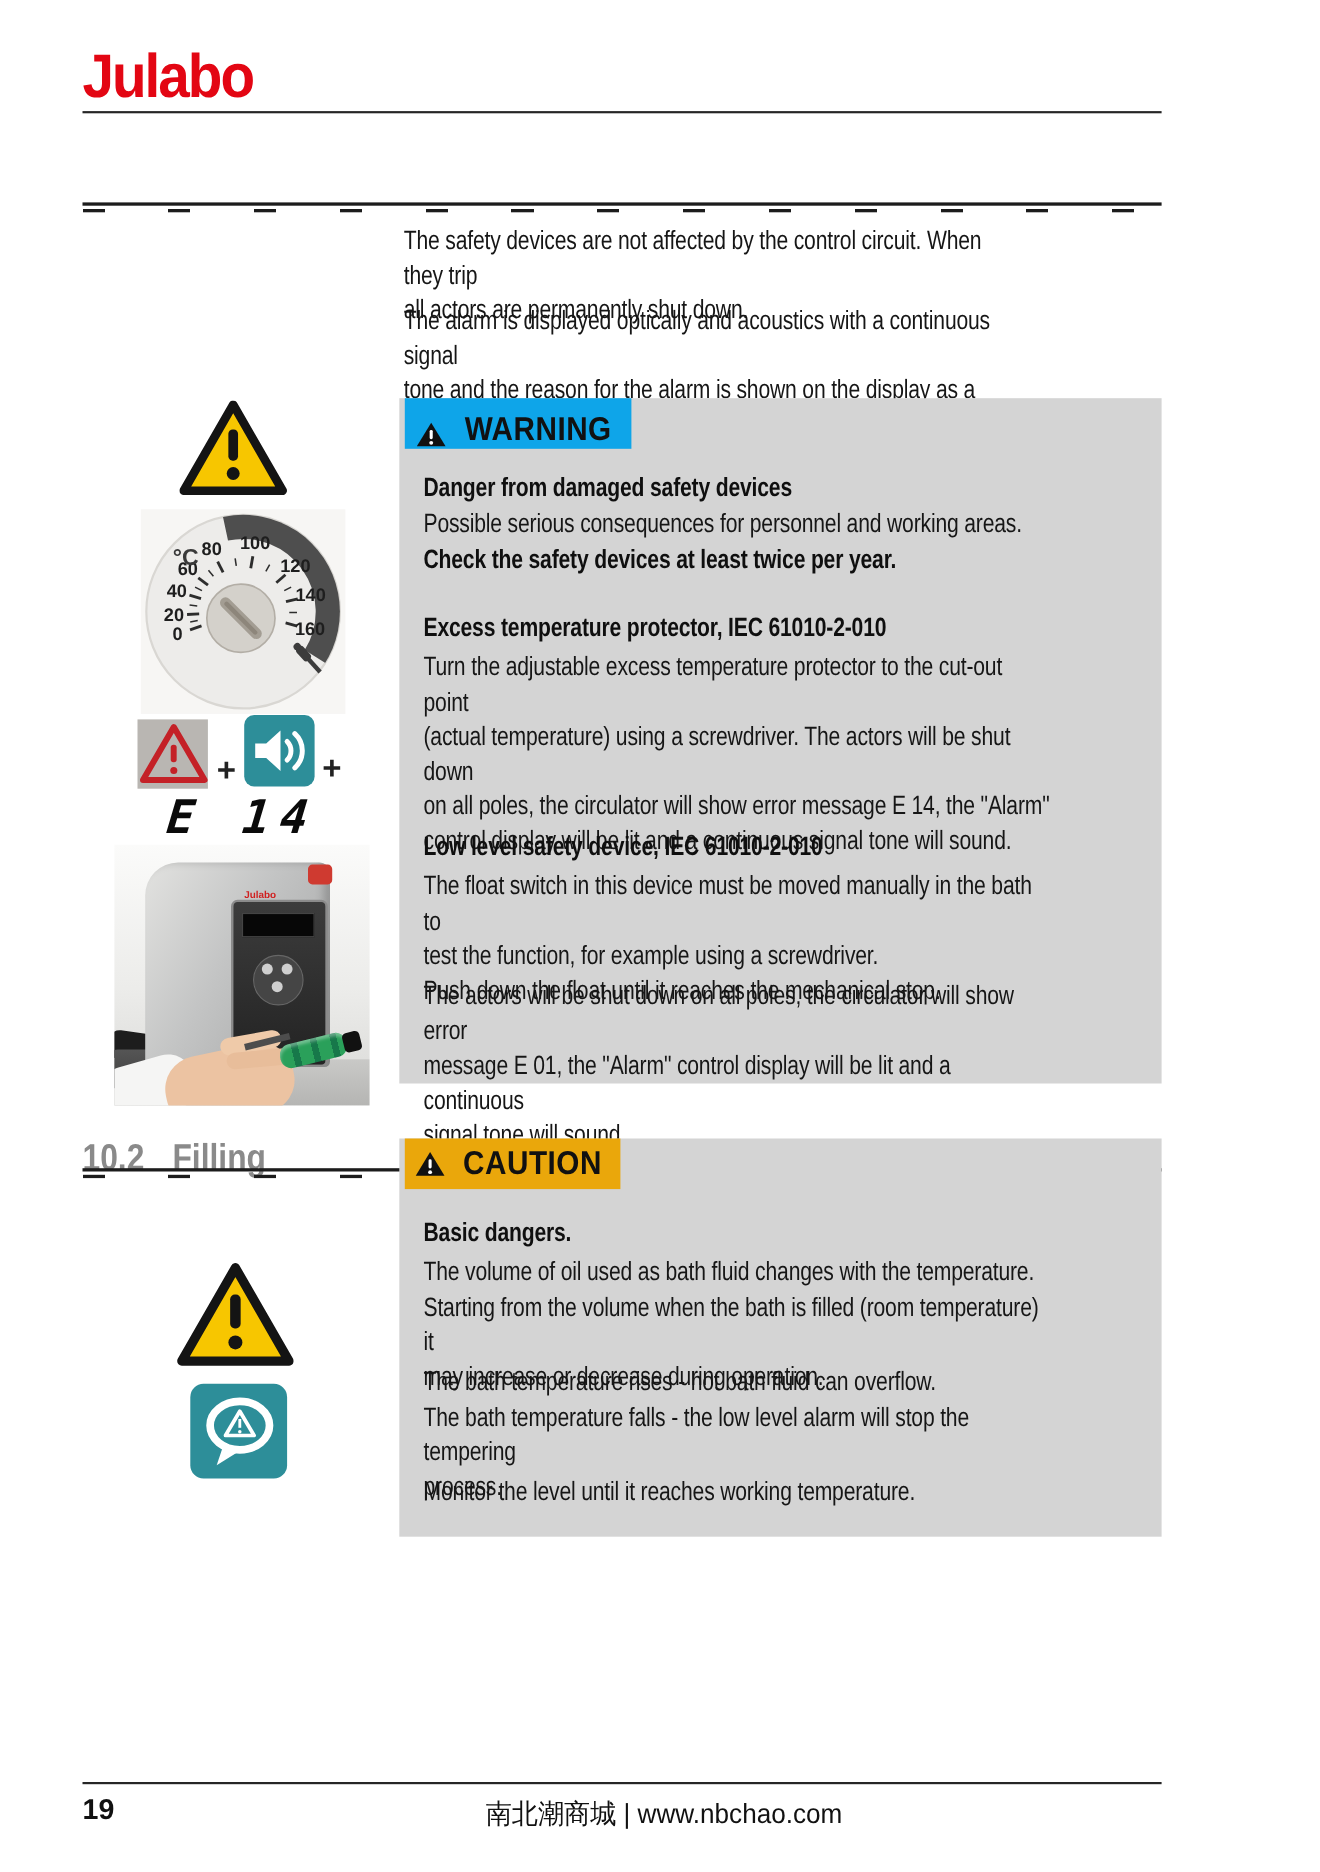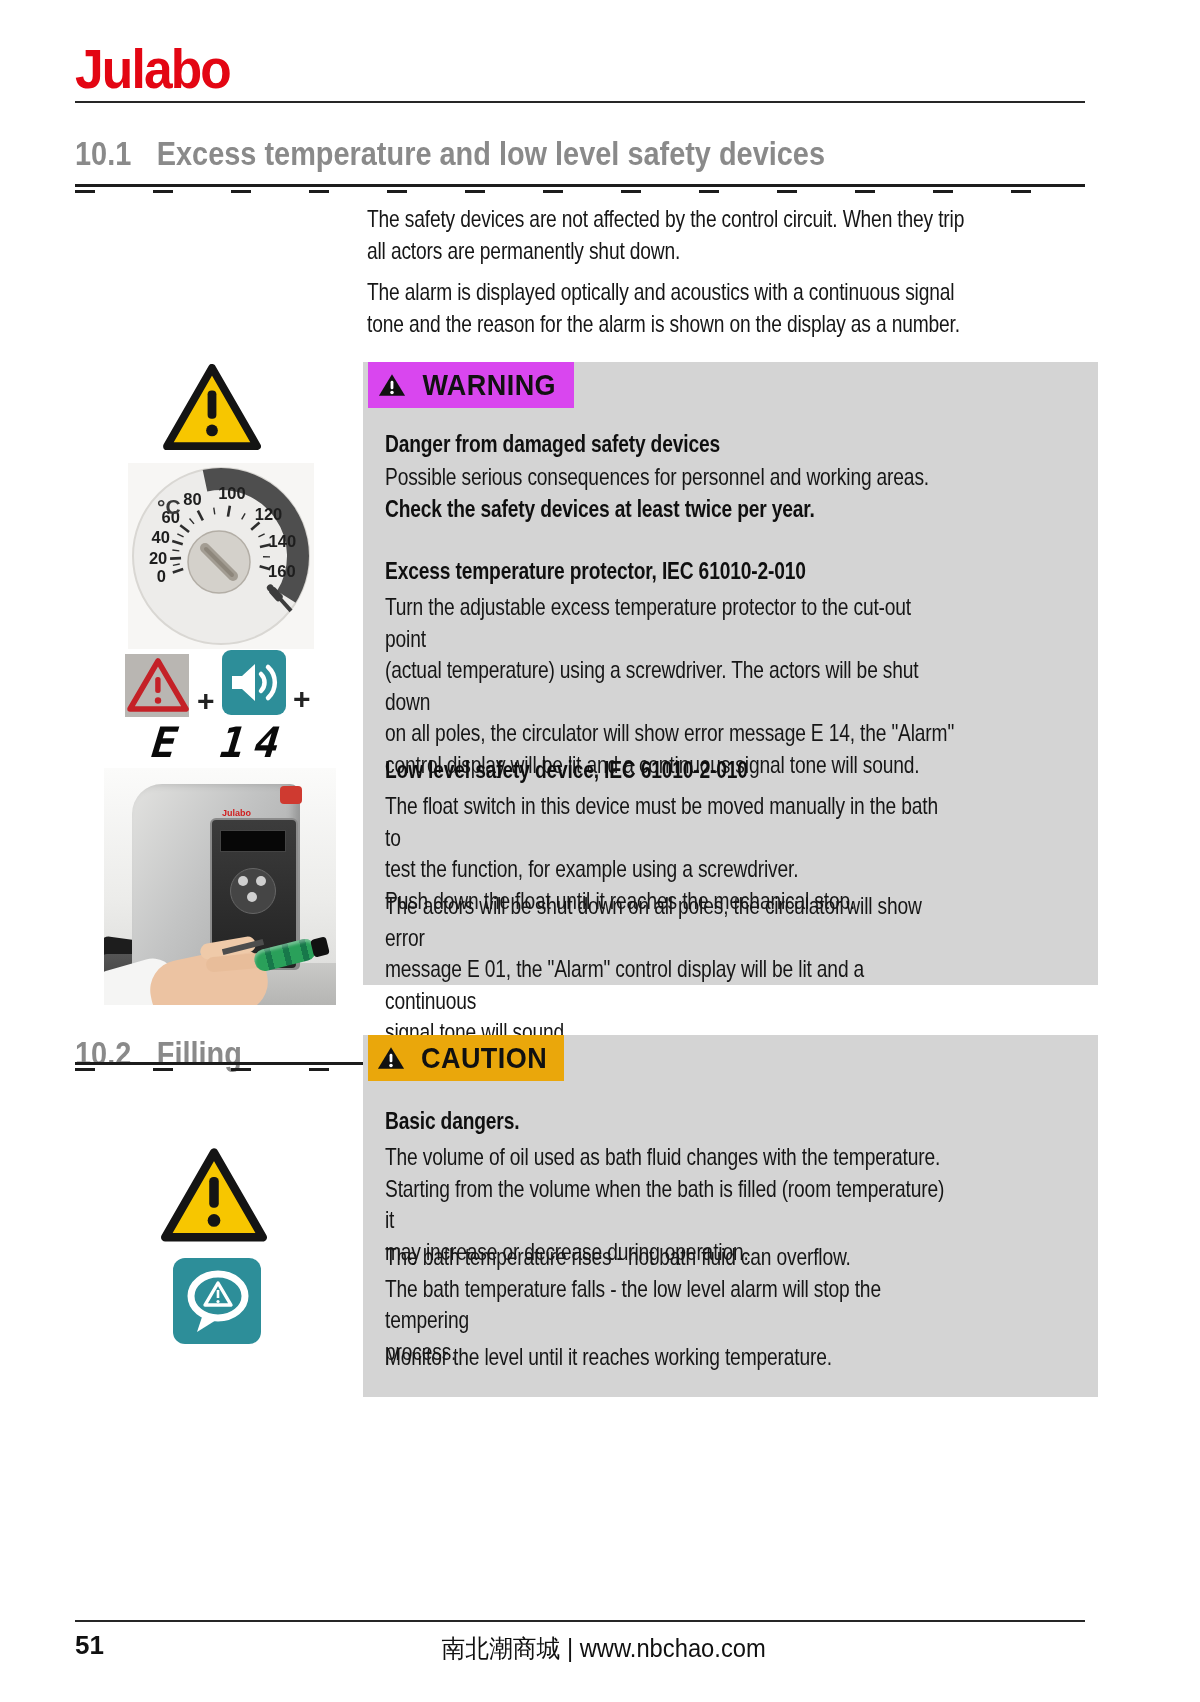--- a/index.html
+++ b/index.html
@@ -1,56 +1,50 @@
 <!DOCTYPE html>
 <html><head>
 <meta charset="utf-8">
 <style>
   html,body{margin:0;padding:0;background:#ffffff;}
-  .page{position:relative;width:1200px;height:1702px;background:#ffffff;overflow:hidden;
+  .page{position:relative;width:1056px;height:1702px;background:#ffffff;overflow:hidden;
         font-family:"Liberation Sans",sans-serif;color:#161616;}
   .abs{position:absolute;}
   .cond{display:inline-block;transform:scaleX(0.8);transform-origin:left top;white-space:pre-line;}
   .cond85{display:inline-block;transform:scaleX(0.85);transform-origin:left top;}
   .body-text{font-size:24px;line-height:31.5px;letter-spacing:-0.2px;color:#161616;}
   .bold{font-weight:bold;color:#0f0f0f;}
   .logo{font-size:56px;font-weight:800;color:#e30613;letter-spacing:-2px;transform:scaleX(0.92);transform-origin:left top;}
   .rule{background:#262626;height:2px;}
   .h-row{display:flex;gap:30px;font-size:34px;font-weight:bold;color:#8a8a8a;white-space:nowrap;}
   .h-underline{background:#1c1c1c;height:3px;}
   .h-dashes{height:3px;background:repeating-linear-gradient(to right,#1c1c1c 0 20px,transparent 20px 78px);}
   .graybox{background:#d4d4d4;}
   .badge{display:flex;align-items:center;justify-content:center;gap:9px;height:46px;}
-  .badge-warning{background:#d946ef;}
+  .badge-warning{background:#0ea5e9;align-items:flex-end;}
   .badge-caution{background:#eaa70b;}
   .badge-text{font-size:30px;font-weight:bold;color:#111;letter-spacing:0.5px;transform:scaleX(0.9);transform-origin:center;}
   .plus{font-size:30px;font-weight:bold;color:#222;}
   .sevenseg{font-family:"DejaVu Sans Mono",monospace;font-style:italic;font-weight:bold;
             font-size:42px;letter-spacing:9px;color:#0a0a0a;transform:skewX(-6deg);}
   .teal-sq{background:#2d8e99;border-radius:9px;}
   .footer-center{width:1200px;text-align:center;}
   .footer-text{font-size:25px;color:#111;display:inline-block;transform:scaleX(0.95);transform-origin:center top;}
   
   .photo{overflow:hidden;background:linear-gradient(180deg,#fbfbfa 0%,#ececea 55%,#d8d8d6 100%);}
   .ph{position:absolute;}
 </style>
 </head>
 <body>
 
 <div class="page">
 
   <div class="abs logo" style="left:75px;top:36px;">Julabo</div>
   <div class="abs rule" style="left:75px;top:101px;width:1010px;"></div>
 
-  <div class="abs" style="left:75px;top:134px;">
-    <div class="h-row cond85">
-      <span>10.1</span>
-      <span>Excess temperature and low level safety devices</span>
-    </div>
-  </div>
   <div class="abs h-underline" style="left:75px;top:184px;width:1010px;"></div>
   <div class="abs h-dashes" style="left:75px;top:190px;width:1010px;"></div>
 
   <div class="abs body-text cond" style="left:367px;top:203px;">The safety devices are not affected by the control circuit. When they trip
 all actors are permanently shut down.</div>
   <div class="abs body-text cond" style="left:367px;top:276px;">The alarm is displayed optically and acoustics with a continuous signal
 tone and the reason for the alarm is shown on the display as a number.</div>
 
   <div class="abs graybox" style="left:363px;top:362px;width:735px;height:623px;">
     <div class="abs badge badge-warning" style="left:5px;top:0;width:206px;">
@@ -211,18 +205,18 @@
     <svg width="88" height="86" viewBox="0 0 88 86">
       <ellipse cx="45" cy="38" rx="27" ry="22" fill="none" stroke="#fff" stroke-width="7"></ellipse>
       <polygon points="30,56 24,74 48,59" fill="#fff"></polygon>
       <polygon points="45,25 58,47 32,47" fill="none" stroke="#fff" stroke-width="3.4" stroke-linejoin="round"></polygon>
       <rect x="43.7" y="32" width="2.6" height="8" fill="#fff"></rect>
       <circle cx="45" cy="43.5" r="1.6" fill="#fff"></circle>
     </svg>
   </div>
 
   <div class="abs rule" style="left:75px;top:1620px;width:1010px;"></div>
-  <div class="abs" style="left:75px;top:1630px;font-size:26px;font-weight:bold;color:#111;">51</div>
+  <div class="abs" style="left:75px;top:1630px;font-size:26px;font-weight:bold;color:#111;">19</div>
   <div class="abs footer-center" style="left:4px;top:1632px;">
     <span class="footer-text">南北潮商城 | www.nbchao.com</span>
   </div>
 
 </div>
 
 </body></html>

